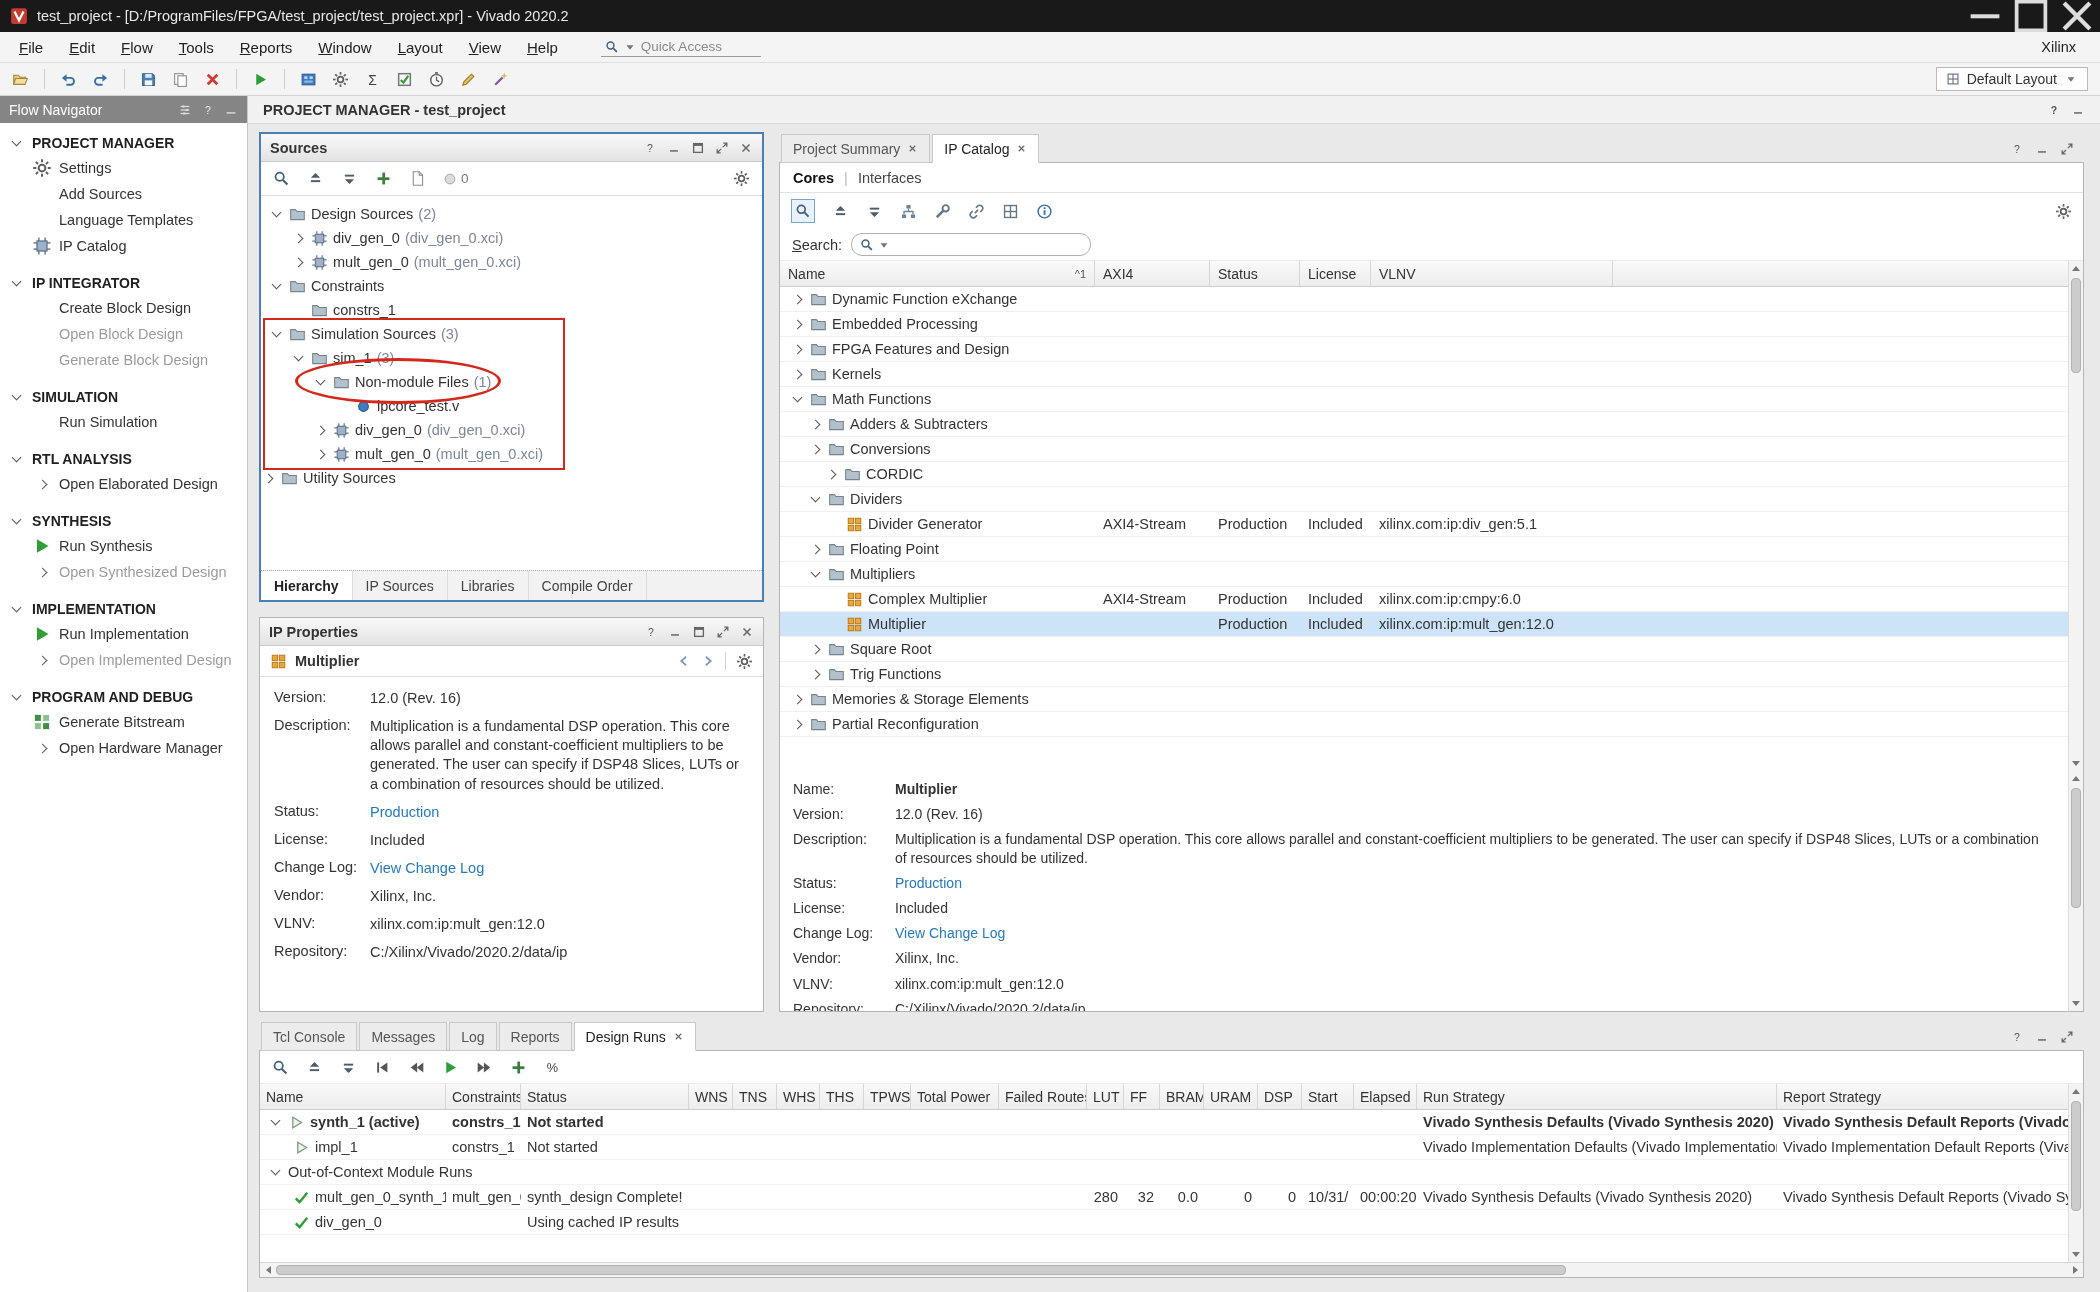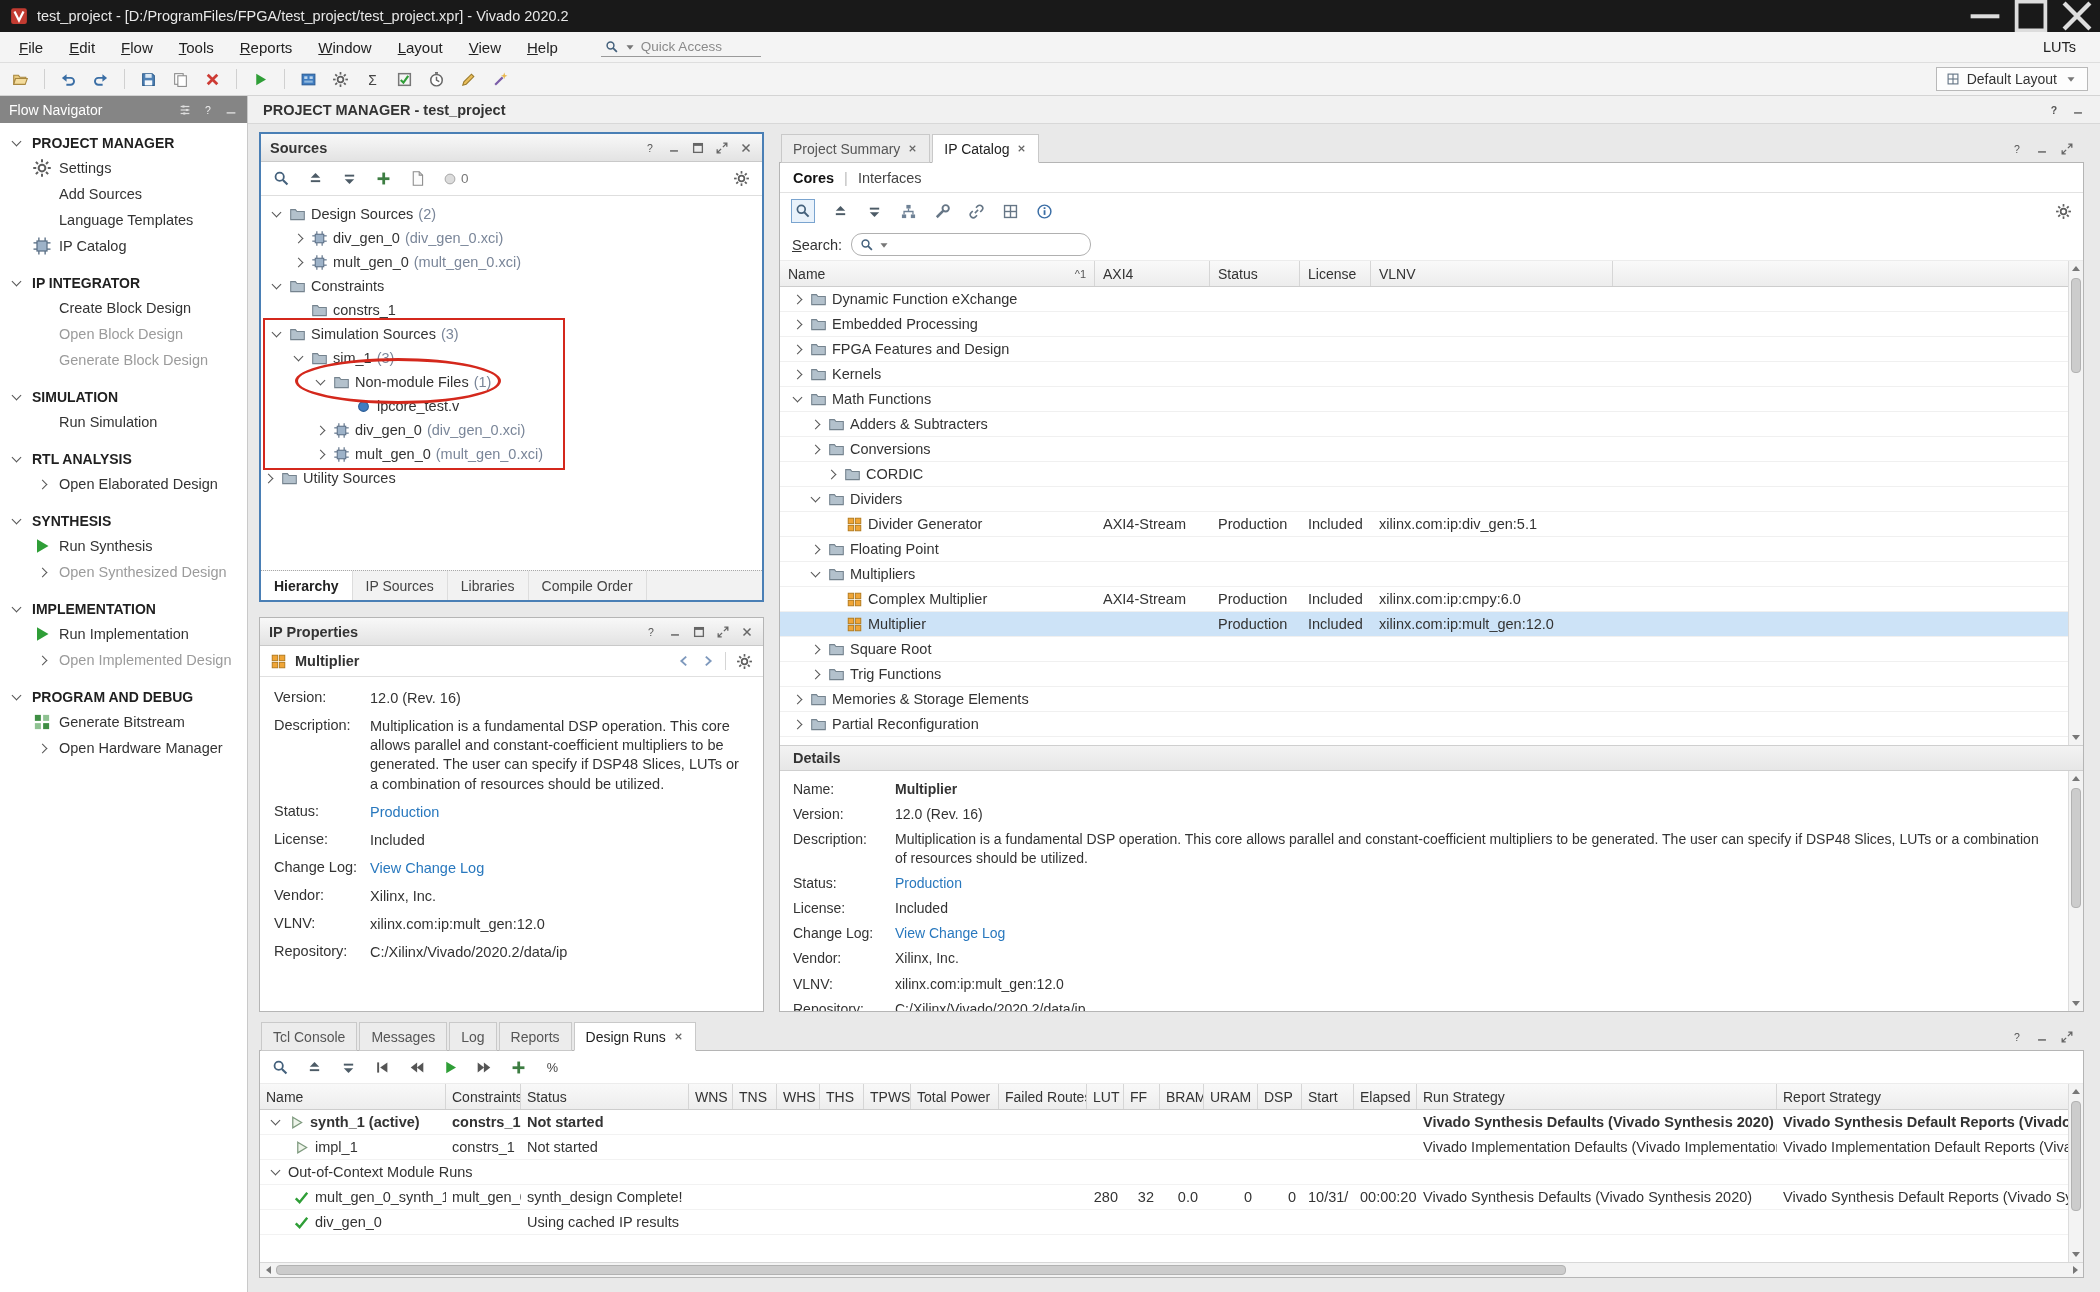--- a/index.html
+++ b/index.html
@@ -187,21 +187,21 @@
             <line x1="9.3" y1="9.3" x2="13.6" y2="13.6" stroke="#44617c" stroke-width="2"></line>
           </svg>
         </span>
       <span class="icon sm" id="qa-caret">
           <svg viewBox="0 0 16 16">
             <polygon points="4,6 12,6 8,11" fill="#777"></polygon>
           </svg>
         </span>
       <span>Quick Access</span>
     </div>
-    <div class="ready">LUTs</div>
+    <div class="ready">Xilinx</div>
   </div>
 
   <div class="toolbar">
     <div class="tb-icons" id="toolbar-icons">
         <span class="icon">
           <svg viewBox="0 0 16 16">
             <path d="M1.6 4 L6 4 L7.4 5.8 L13 5.8 L13 7 L3.4 7 L1.6 12.6 Z" fill="#e7c97e" stroke="#a8873f"></path>
             <path d="M3.4 7 L14.4 7 L12.4 12.6 L1.6 12.6 Z" fill="#f4dc9c" stroke="#a8873f"></path>
           </svg>
         </span>
@@ -1389,23 +1389,20 @@
                 </div>
               <div class="vscroll">
                 <div class="sb-arrow">
                     <span class="tri-up"></span>
                   </div>
                 <div class="sb-thumb" style="top:17px;height:95px;"></div>
                 <div class="sb-arrow abs-bottom">
                     <span class="tri-down"></span>
                   </div>
               </div>
-            </div>
-            <div class="details-header">
-              <span class="panel-title">Details</span>
             </div>
             <div class="details-body">
               <div id="details-fields">
                   <div class="det-row">
                     <span class="det-label">Name:</span>
                     <span class="det-value bold">Multiplier</span>
                   </div>
                   <div class="det-row">
                     <span class="det-label">Version:</span>
                     <span class="det-value">12.0 (Rev. 16)</span>

